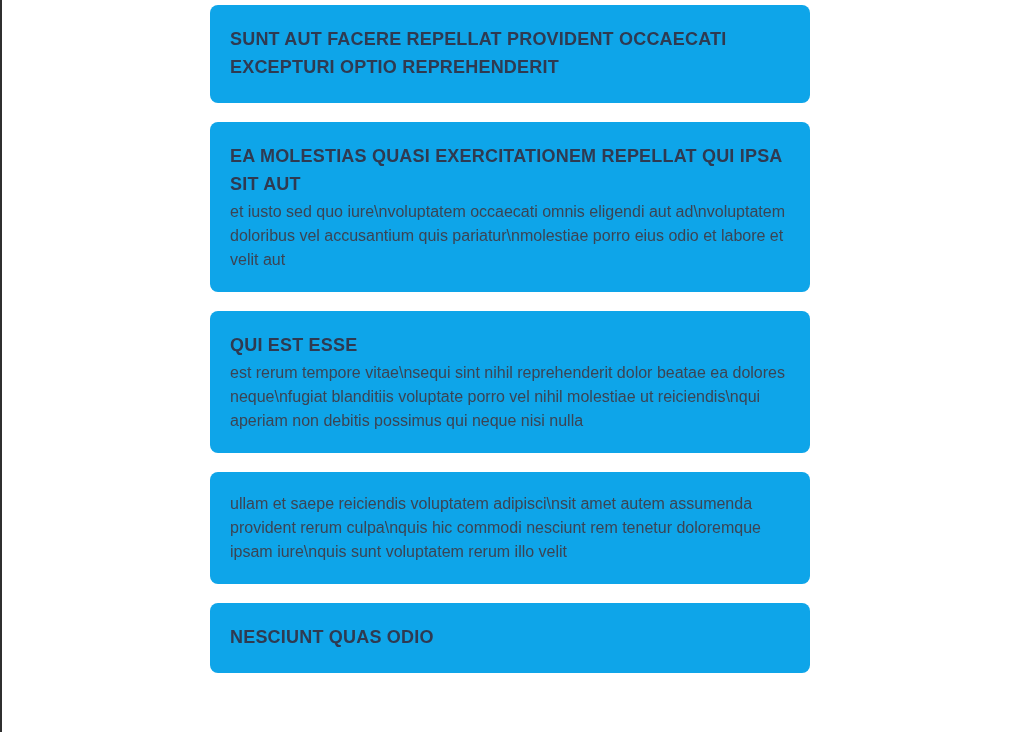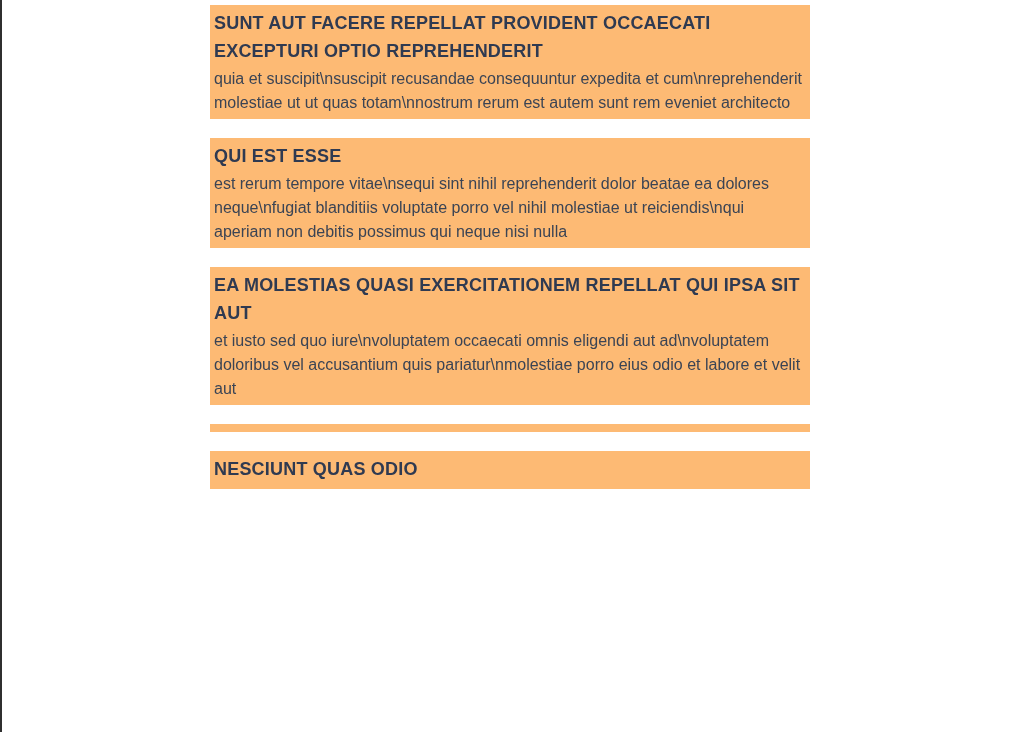--- a/index.html
+++ b/index.html
@@ -24,23 +24,23 @@
   }
   .feed {
     width: 600px;
     margin: 0 auto;
     padding-top: 5px;
     display: flex;
     flex-direction: column;
     gap: 19px;
   }
   .post-card {
-    background: #fdba74;
-    border-radius: 0;
-    padding: 4px;
+    background: #0ea5e9;
+    border-radius: 8px;
+    padding: 20px;
     box-sizing: border-box;
   }
   .post-title {
     margin: 0 0 2px 0;
     font-size: 18px;
     line-height: 28px;
     font-weight: 700;
     letter-spacing: 0.2px;
     color: #2f3a51;
     text-transform: uppercase;
@@ -55,34 +55,34 @@
 </style>
 </head>
 <body>
 
 <div class="left-edge-line"></div>
 
 <main class="feed">
 
   <article class="post-card">
     <h2 class="post-title">SUNT AUT FACERE REPELLAT PROVIDENT OCCAECATI EXCEPTURI OPTIO REPREHENDERIT</h2>
-    <p class="post-body">quia et suscipit\nsuscipit recusandae consequuntur expedita et cum\nreprehenderit molestiae ut ut quas totam\nnostrum rerum est autem sunt rem eveniet architecto</p>
+  </article>
+
+  <article class="post-card">
+    <h2 class="post-title">EA MOLESTIAS QUASI EXERCITATIONEM REPELLAT QUI IPSA SIT AUT</h2>
+    <p class="post-body">et iusto sed quo iure\nvoluptatem occaecati omnis eligendi aut ad\nvoluptatem doloribus vel accusantium quis pariatur\nmolestiae porro eius odio et labore et velit aut</p>
   </article>
 
   <article class="post-card">
     <h2 class="post-title">QUI EST ESSE</h2>
     <p class="post-body">est rerum tempore vitae\nsequi sint nihil reprehenderit dolor beatae ea dolores neque\nfugiat blanditiis voluptate porro vel nihil molestiae ut reiciendis\nqui aperiam non debitis possimus qui neque nisi nulla</p>
   </article>
 
   <article class="post-card">
-    <h2 class="post-title">EA MOLESTIAS QUASI EXERCITATIONEM REPELLAT QUI IPSA SIT AUT</h2>
-    <p class="post-body">et iusto sed quo iure\nvoluptatem occaecati omnis eligendi aut ad\nvoluptatem doloribus vel accusantium quis pariatur\nmolestiae porro eius odio et labore et velit aut</p>
-  </article>
-
-  <article class="post-card">
+    <p class="post-body">ullam et saepe reiciendis voluptatem adipisci\nsit amet autem assumenda provident rerum culpa\nquis hic commodi nesciunt rem tenetur doloremque ipsam iure\nquis sunt voluptatem rerum illo velit</p>
   </article>
 
   <article class="post-card">
     <h2 class="post-title">NESCIUNT QUAS ODIO</h2>
     <p class="post-body"></p>
   </article>
 
 </main>
 
 </body></html>

